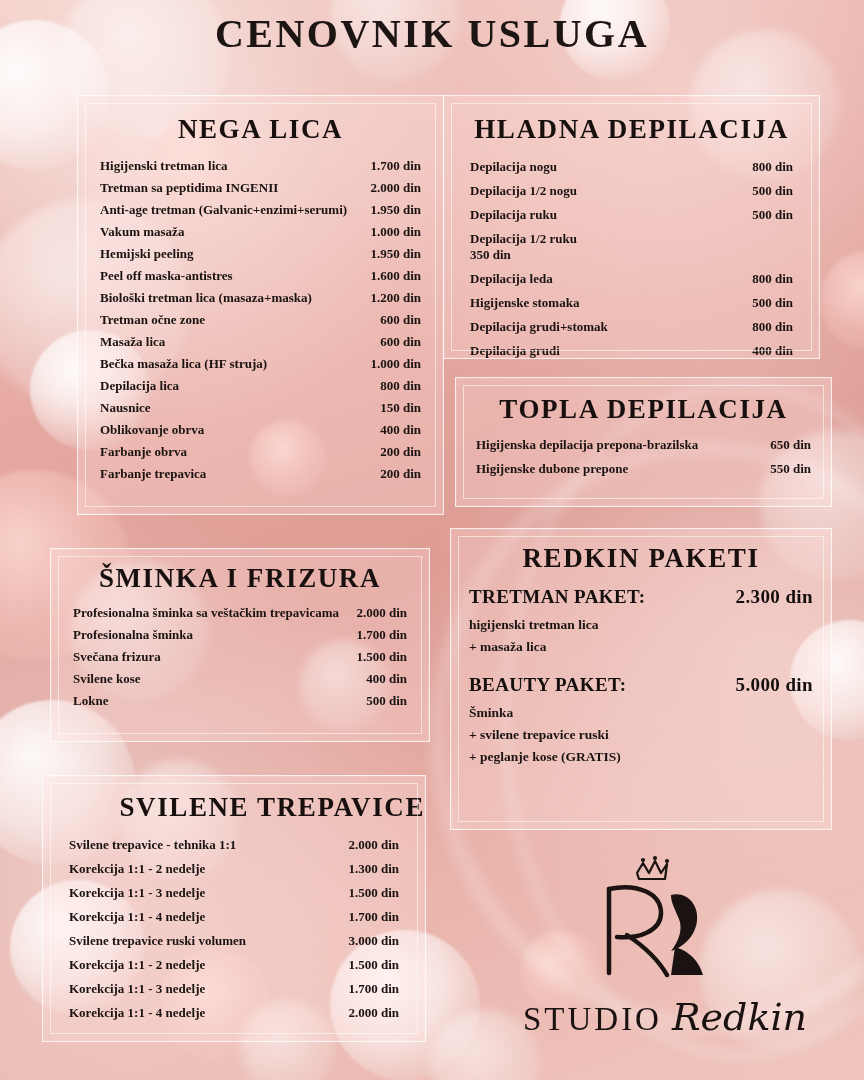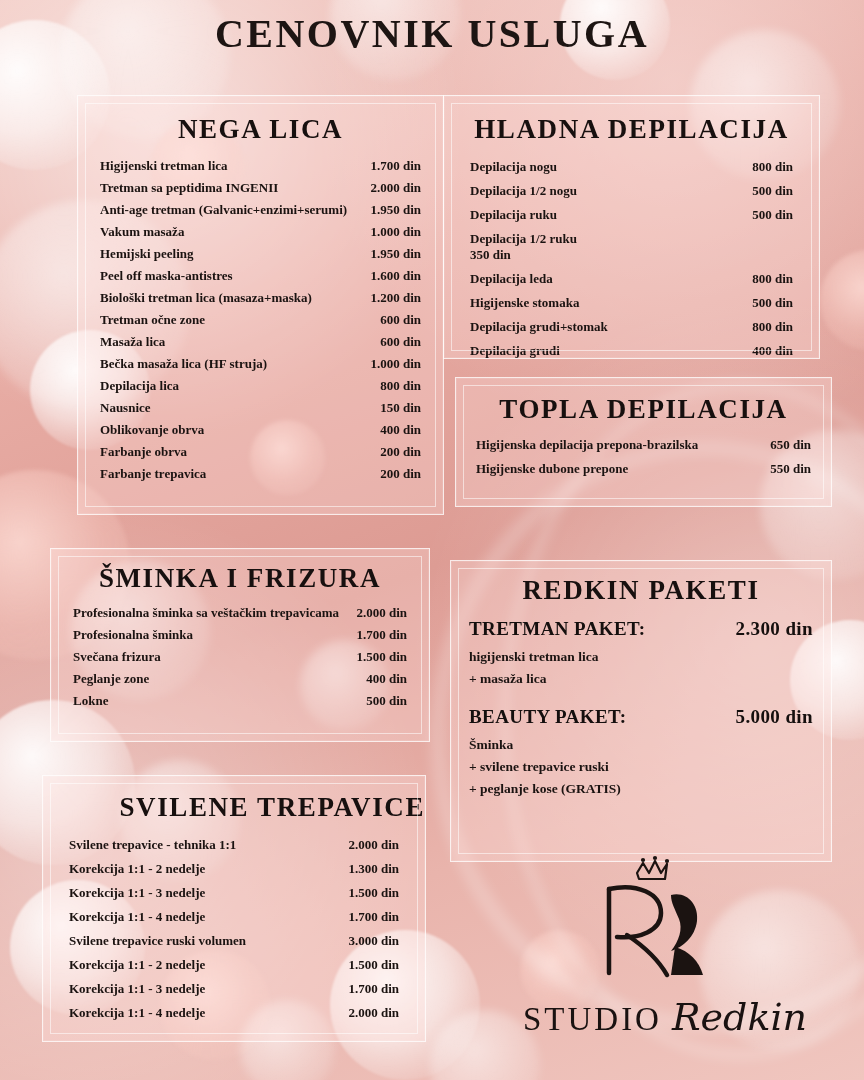--- a/index.html
+++ b/index.html
@@ -337,21 +337,21 @@
         </div>
       <div class="row" style="padding:3px 0;">
           <span class="name">Profesionalna šminka</span>
           <span class="price">1.700 din</span>
         </div>
       <div class="row" style="padding:3px 0;">
           <span class="name">Svečana frizura</span>
           <span class="price">1.500 din</span>
         </div>
       <div class="row" style="padding:3px 0;">
-          <span class="name">Peglanje zone</span>
+          <span class="name">Svilene kose</span>
           <span class="price">400 din</span>
         </div>
       <div class="row" style="padding:3px 0;">
           <span class="name">Lokne</span>
           <span class="price">500 din</span>
         </div>
     </div>
   </div>
 
   <div class="card" style="left:42px; top:775px; width:382px; height:265px;">
@@ -386,21 +386,21 @@
           <span class="name">Korekcija 1:1 - 3 nedelje</span>
           <span class="price">1.700 din</span>
         </div>
       <div class="row" style="padding:4px 0;">
           <span class="name">Korekcija 1:1 - 4 nedelje</span>
           <span class="price">2.000 din</span>
         </div>
     </div>
   </div>
 
-  <div class="card" style="left:450px; top:560px; width:380px; height:300px;">
+  <div class="card" style="left:450px; top:528px; width:380px; height:300px;">
     <div class="card-inner" style="border:1px solid rgba(255,255,255,0.55);"></div>
     <div class="card-title" style="margin-top:14px; margin-bottom:6px;">REDKIN PAKETI</div>
 
     <div class="pkg">
       <div class="pkg-head">
         <span>TRETMAN PAKET:</span>
         <span>2.300 din</span>
       </div>
       <div class="pkg-line">higijenski tretman lica</div>
       <div class="pkg-line">+ masaža lica</div>

